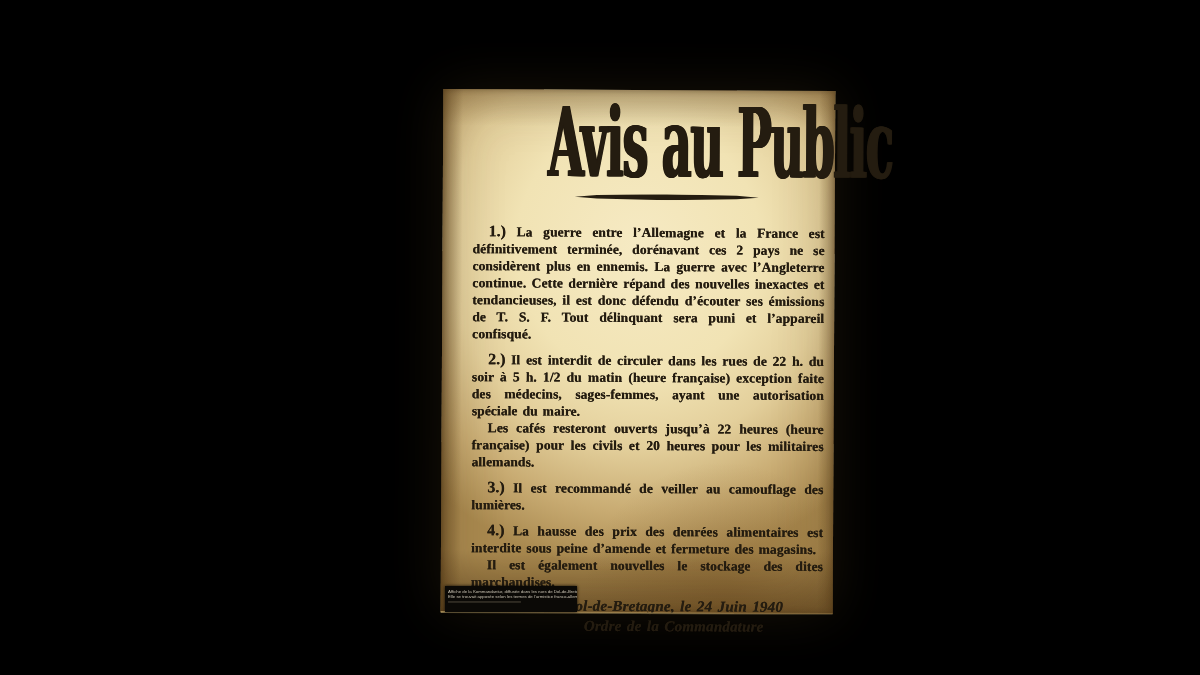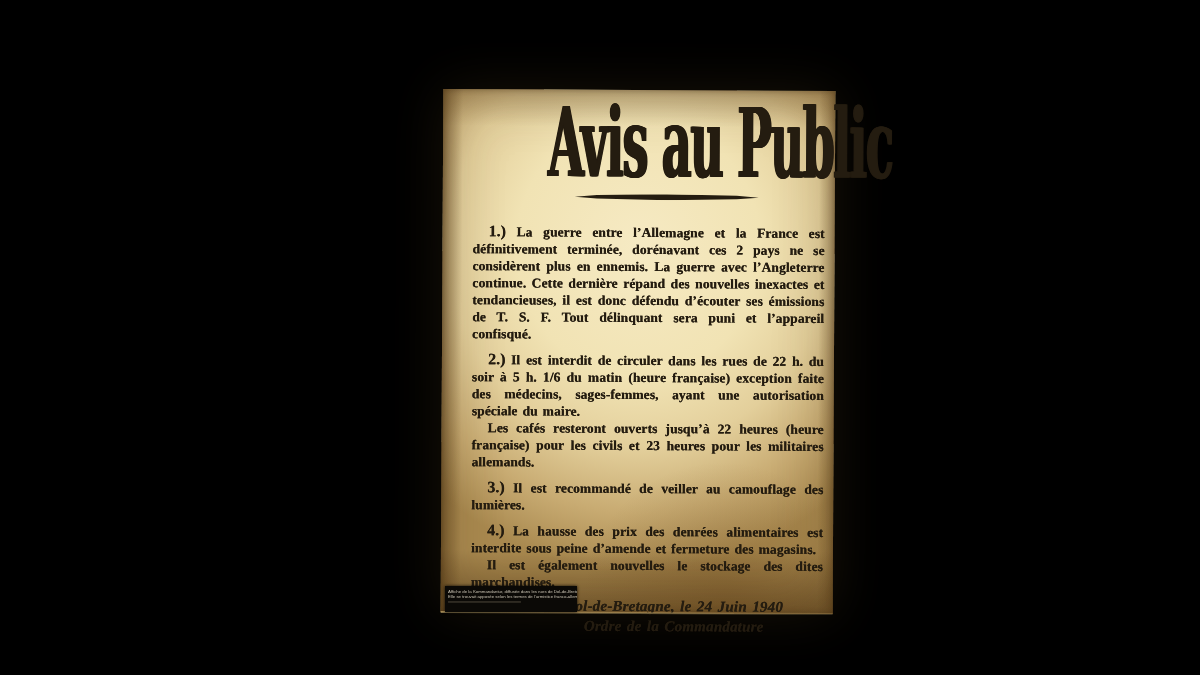--- a/index.html
+++ b/index.html
@@ -89,23 +89,23 @@
   <div class="poster">
 
     <h1 class="title"><span class="title-inner">Avis au Public</span></h1>
 
     <div class="divider"></div>
 
     <div class="body-col">
 
       <p class="para"><span class="num">1.)</span> <span class="txt">La guerre entre l’Allemagne et la France est définitivement terminée, dorénavant ces 2 pays ne se considèrent plus en ennemis. La guerre avec l’Angleterre continue. Cette dernière répand des nouvelles inexactes et tendancieuses, il est donc défendu d’écouter ses émissions de T. S. F. Tout délinquant sera puni et l’appareil confisqué.</span></p>
 
-      <p class="para mt"><span class="num">2.)</span> <span class="txt">Il est interdit de circuler dans les rues de 22 h. du soir à 5 h. 1/6 du matin (heure française) exception faite des médecins, sages-femmes, ayant une autorisation spéciale du maire.</span></p>
+      <p class="para mt"><span class="num">2.)</span> <span class="txt">Il est interdit de circuler dans les rues de 22 h. du soir à 5 h. 1/2 du matin (heure française) exception faite des médecins, sages-femmes, ayant une autorisation spéciale du maire.</span></p>
 
-      <p class="para"><span class="txt">Les cafés resteront ouverts jusqu’à 22 heures (heure française) pour les civils et 23 heures pour les militaires allemands.</span></p>
+      <p class="para"><span class="txt">Les cafés resteront ouverts jusqu’à 22 heures (heure française) pour les civils et 20 heures pour les militaires allemands.</span></p>
 
       <p class="para mt"><span class="num">3.)</span> <span class="txt">Il est recommandé de veiller au camouflage des lumières.</span></p>
 
       <p class="para mt"><span class="num">4.)</span> <span class="txt">La hausse des prix des denrées alimentaires est interdite sous peine d’amende et fermeture des magasins.</span></p>
 
       <p class="para"><span class="txt">Il est également nouvelles le stockage des dites marchandises.</span></p>
 
       <div class="footer">
         <div>Dol-de-Bretagne, le 24 Juin 1940</div>
         <div>Ordre de la Commandature</div>

